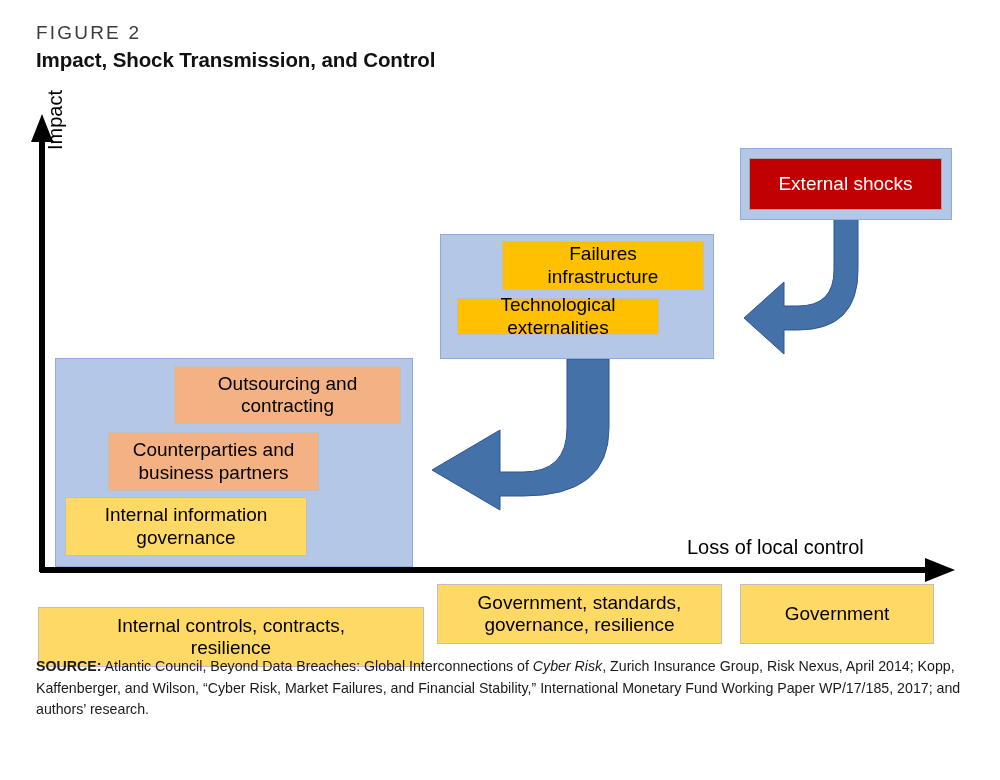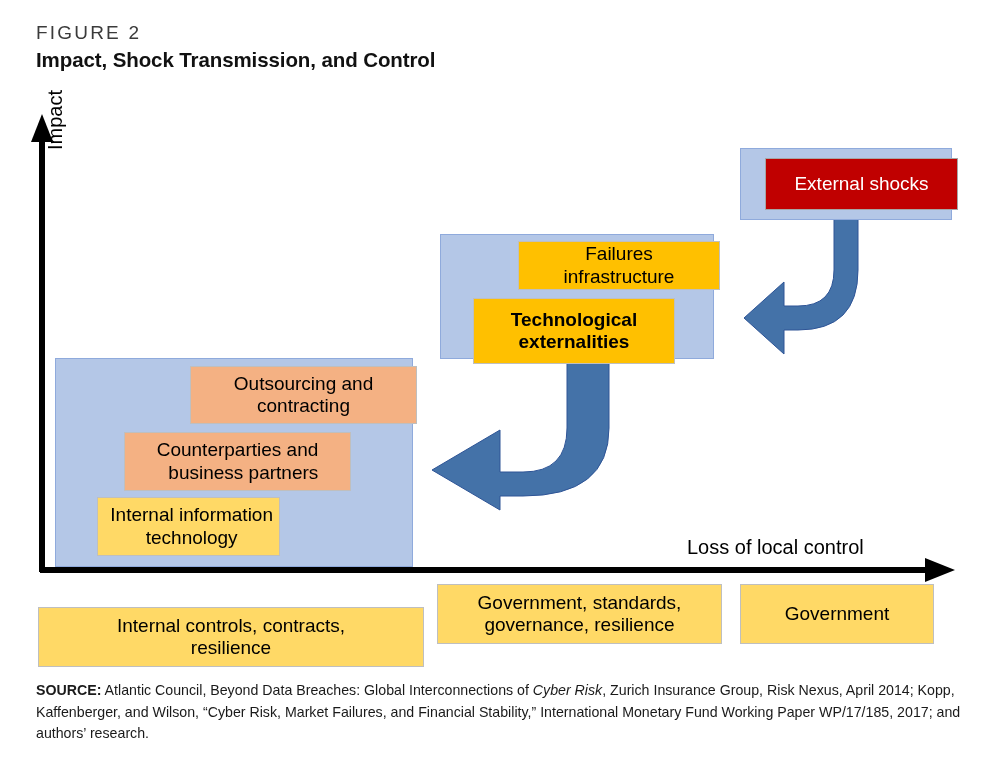--- a/index.html
+++ b/index.html
@@ -86,21 +86,20 @@
     position: absolute;
     box-sizing: border-box;
     border: 1px solid #bfbfbf;
     display: flex;
     align-items: center;
     justify-content: center;
     text-align: center;
     font-size: 19px;
     line-height: 1.18;
     padding: 2px 6px;
-    margin-left: 16px;
   }
   .item-salmon { background: #f4b183; }
   .item-yellow { background: #ffd966; }
   .item-amber  { background: #ffc000; }
   .item-red    {
     background: #c00000;
     color: #ffffff;
     border: 1px solid #a6a6a6;
   }
 
@@ -128,50 +127,47 @@
   #upstream-box {
     left: 502px;
     top: 241px;
     width: 202px;
     height: 49px;
   }
   #technological-box {
     left: 457px;
     top: 298px;
     width: 202px;
-    height: 66px;
-    font-weight: bold;
+    height: 37px;
   }
 
   
   #left-group {
     left: 55px;
     top: 358px;
     width: 358px;
     height: 209px;
   }
   #outsourcing-box {
     left: 174px;
     top: 366px;
     width: 227px;
     height: 58px;
   }
   #counterparties-box {
     left: 108px;
     top: 432px;
-    width: 227px;
+    width: 211px;
     height: 59px;
-    text-align: right;
   }
   #internal-it-box {
-    left: 81px;
+    left: 65px;
     top: 497px;
-    width: 183px;
+    width: 242px;
     height: 59px;
-    justify-content: flex-end;
   }
 
   
   .band-box {
     position: absolute;
     top: 584px;
     height: 60px;
     background: #ffd966;
     border: 1px solid #bfbfbf;
     box-sizing: border-box;
@@ -184,21 +180,21 @@
     padding: 2px 8px;
   }
   #band-0 { left: 38px;  width: 386px; margin-top: 23px; }
   #band-1 { left: 437px; width: 285px; }
   #band-2 { left: 740px; width: 194px; }
 
   
   #source-note {
     position: absolute;
     left: 36px;
-    top: 680px;
+    top: 656px;
     width: 930px;
     font-size: 14.2px;
     line-height: 1.52;
     color: #1a1a1a;
   }
   #source-note b { font-weight: bold; }
   #source-note i { font-style: italic; }
 </style>
 </head>
 <body>
@@ -261,21 +257,21 @@
   </div>
   <div id="counterparties-box" class="item-box item-salmon">
     <span>
       <span>Counterparties and</span><br>
       <span>business partners</span>
     </span>
   </div>
   <div id="internal-it-box" class="item-box item-yellow">
     <span>
       <span>Internal information</span><br>
-      <span>technology</span>
+      <span>governance</span>
     </span>
   </div>
 
   <div id="middle-group" class="group-box"></div>
   <div id="upstream-box" class="item-box item-amber">
     <span>
       <span>Failures</span><br>
       <span>infrastructure</span>
     </span>
   </div>

